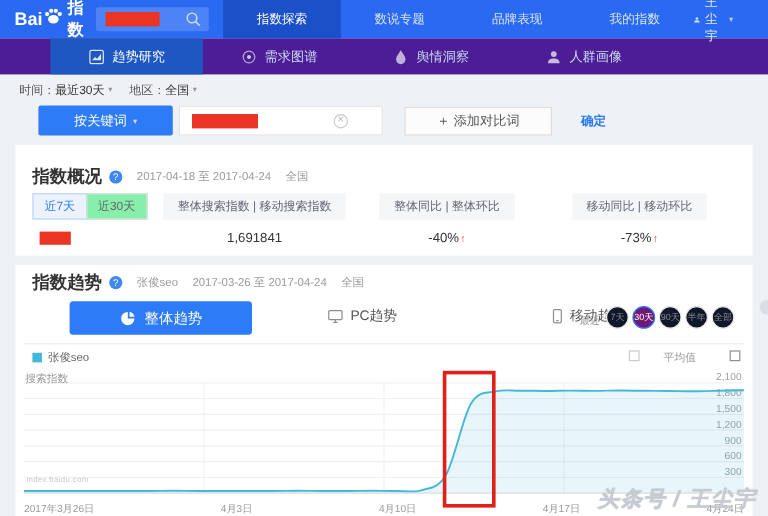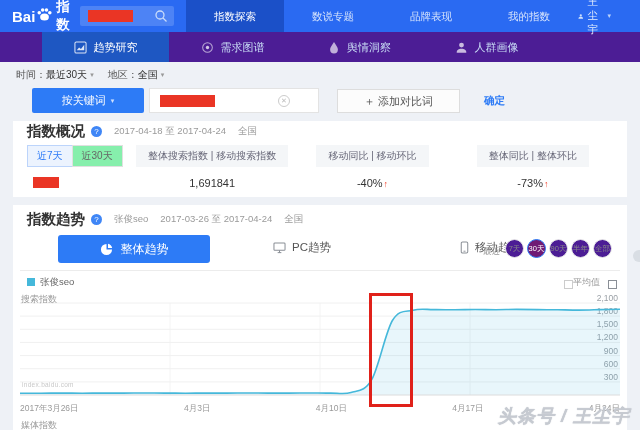--- a/index.html
+++ b/index.html
@@ -36,21 +36,21 @@
   .kw-btn{width:112px;height:25px;background:#2d7bf6;color:#fff;font-size:11px;border-radius:2px;display:flex;align-items:center;justify-content:center;gap:5px;margin-left:16px;cursor:pointer}
   .kw-btn .caret{font-size:7px;color:#cfe0fd}
   .kw-input{position:relative;width:170px;height:25px;background:#fff;border:1px solid #e3e3e3;margin-left:5px}
   .kw-input .redact{position:absolute;left:10px;top:6px;width:55px;height:12px}
   .kw-clear{position:absolute;right:28px;top:6px;width:12px;height:12px;border:1px solid #ccc;border-radius:50%;color:#bbb;font-size:7px;line-height:10px;text-align:center;cursor:pointer}
   .add-btn{margin-left:18px;height:24px;line-height:22px;padding:0 26px;border:1px solid #ddd;background:#fcfcfc;color:#555;font-size:11px;cursor:pointer}
   .confirm{margin-left:24px;color:#2d7bf6;font-size:10.5px;font-weight:700;cursor:pointer}
 
   
   .card{background:#fff;margin:0 13px}
-  .card1{margin-top:8px;padding:2px 14px 8px}
+  .card1{margin-top:8px;padding:18px 14px 8px}
   .title-row{display:flex;align-items:center;gap:6px;height:16px}
   .sec-title{font-size:14.5px;font-weight:600;color:#333}
   .help{width:11px;height:11px;border-radius:50%;background:#3f86f6;color:#fff;font-size:8px;line-height:11px;text-align:center;cursor:pointer}
   .meta{font-size:9.5px;color:#9a9a9a;margin-left:6px}
   .ov-grid{display:grid;grid-template-columns:105px 1fr 1fr 1fr;align-items:center;margin-top:6px}
   .ov-tabs{display:flex}
   .ov-tab{font-size:10px;padding:3px 9px;border:1px solid #e0e0e0;background:#86efac;color:#666;cursor:pointer}
   .ov-tab.active{border-color:#bcd4fb;background:#ecf3fe;color:#2d7bf6}
   .ov-tab+.ov-tab{margin-left:-1px}
   .pill{justify-self:center;background:#f4f6f8;color:#667;font-size:10px;padding:4px 12px;white-space:nowrap}
@@ -60,27 +60,27 @@
   .pair .up{color:#f0432d;font-size:9px;margin-left:1px}
 
   .card2{margin-top:8px;padding:6px 7px 0;position:relative;height:226px}
   .card2 .title-row{padding-left:7px}
   .trend-tabs{position:relative;margin-top:8px;height:28px}
   .t-btn{position:absolute;left:38px;top:0;width:152px;height:28px;background:#2d7bf6;border-radius:3px;color:#fff;font-size:12px;display:flex;align-items:center;justify-content:center;gap:8px;cursor:pointer}
   .t-plain{position:absolute;top:5px;display:flex;align-items:center;gap:6px;font-size:11.5px;color:#555;cursor:pointer}
   .t-pc{left:253px}.t-mobile{left:440px}
   .ranges{position:absolute;right:8px;top:4px;display:flex;align-items:flex-end;gap:3px}
   .ranges .pre{font-size:8.5px;color:#999;margin-right:2px}
-  .circ{width:19px;height:19px;border:1px solid #e9e9e9;border-radius:50%;font-size:7.5px;color:#888;display:flex;align-items:center;justify-content:center;cursor:pointer;background:#4c1d95}
+  .circ{width:19px;height:19px;border:1px solid #e9e9e9;border-radius:50%;font-size:7.5px;color:#888;display:flex;align-items:center;justify-content:center;cursor:pointer;background:#0f172a}
   .circ.active{background:#701a75;border-color:#2d7bf6;color:#fff}
   .divider{margin-top:7px;border-top:1px solid #ececec}
   .legend-row{display:flex;align-items:center;padding:6px 7px 4px;height:20px}
   .lg-sq{width:8px;height:8px;background:#45b8da}
   .lg-label{font-size:9.5px;color:#666;margin-left:5px}
-  .avg{margin-left:auto;display:flex;align-items:flex-end;gap:0}
+  .avg{margin-left:auto;display:flex;align-items:flex-start;gap:20px}
   .cbx{width:9px;height:9px;border:1px solid #ccc;background:#fff;cursor:pointer}
   .avg span{font-size:9px;color:#999}
   .clip-sq{width:9px;height:9px;border:1px solid #8a8f96;margin-left:8px;margin-right:-4px;cursor:pointer}
 
   .chart-wrap{position:relative;height:110px}
   .ylab{position:absolute;left:1px;top:2px;font-size:9px;color:#999}
   .sitewm{position:absolute;left:2px;bottom:13px;font-size:6.5px;color:#c8c8c8;letter-spacing:.3px}
   .ann-rect{position:absolute;left:349px;top:2px;width:44px;height:114px;border:3px solid #e0211a;z-index:5}
   .xlabels{display:flex;justify-content:space-between;font-size:8.5px;color:#999;padding-top:2px;height:13px}
   .next-sec{margin-top:5px;font-size:9px;color:#999;padding-left:1px}
@@ -186,22 +186,22 @@
       <span class="help">?</span>
       <span class="meta">2017-04-18 至 2017-04-24</span>
       <span class="meta">全国</span>
     </div>
     <div class="ov-grid">
       <div class="ov-tabs">
         <span class="ov-tab active">近7天</span>
         <span class="ov-tab">近30天</span>
       </div>
       <span class="pill">整体搜索指数 | 移动搜索指数</span>
+      <span class="pill">整体同比 | 整体环比</span>
       <span class="pill">移动同比 | 移动环比</span>
-      <span class="pill">整体同比 | 整体环比</span>
     </div>
     <div class="ov-vals">
       <span class="redact"></span>
       <span class="pair">
         <span>1,691</span>
         <span>841</span>
       </span>
       <span class="pair">
         <span>-</span>
         <span><span>40%</span><span class="up">↑</span></span>

